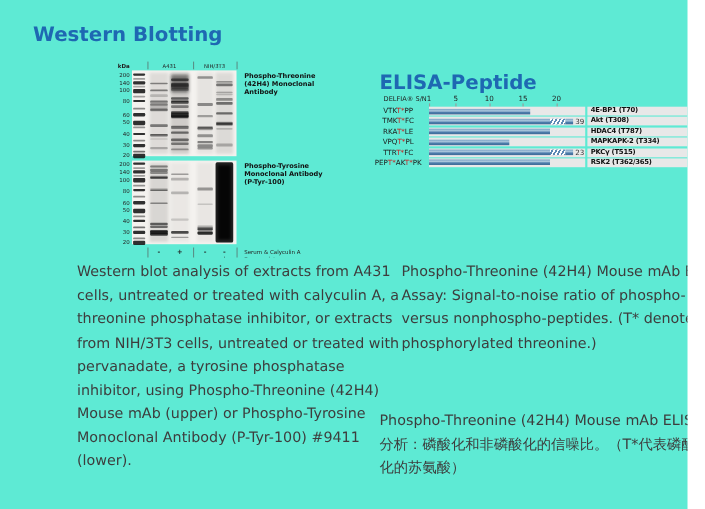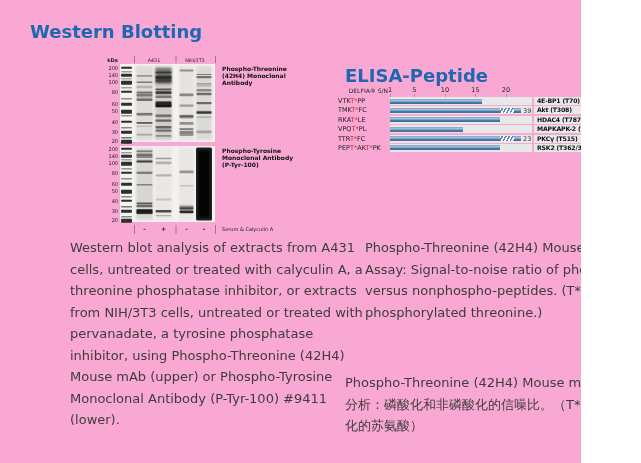--- a/index.html
+++ b/index.html
@@ -1,37 +1,37 @@
 <!DOCTYPE html>
 <html><head>
 <meta charset="utf-8">
 <style>
   html,body{margin:0;padding:0;background:#ffffff;}
   body{width:641px;height:463px;font-family:"DejaVu Sans","Liberation Sans",sans-serif;}
-  .page{position:relative;width:581px;height:463px;overflow:hidden;background:#f9a8d4;}
+  .page{position:relative;width:625px;height:463px;overflow:hidden;background:#5eead4;}
   .sec-title{position:absolute;margin:0;font-size:18px;font-weight:bold;color:#1e68b2;letter-spacing:0;}
   #title-left{left:30px;top:21px;}
   #title-right{left:345px;top:21px;margin-top:44px;}
   .caption{position:absolute;margin:0;font-size:13px;line-height:21.5px;color:#3d3d3d;width:296px;}
   #cap-left{left:30px;top:237px;margin-left:40px;}
   #cap-en{left:365px;top:237px;}
   #cap-zh{left:345px;top:372px;}
   
   #blot{position:absolute;left:92px;top:54px;width:238px;height:180px;}
   
   #chart{position:absolute;left:338px;top:84px;width:300px;height:118px;font-family:"DejaVu Sans","Liberation Sans",sans-serif;}
   .chead{position:relative;height:13px;}
   .chead .axname{position:absolute;left:0;top:3px;width:50px;text-align:right;font-size:6px;color:#222;white-space:nowrap;}
   .chead .tick{position:absolute;top:2px;font-size:6.5px;color:#222;transform:translateX(-50%);}
   .chead .tmark{position:absolute;bottom:0;width:1px;height:3px;background:#999;}
   .crow{position:relative;height:8px;margin-bottom:1.4px;}
   .strip{position:absolute;top:0;height:8px;background:#e8e8e8;}
   .strip.plotbg{left:52px;width:142px;}
   .strip.kinbg{left:196px;width:104px;}
-  .pep{position:absolute;left:0;top:0;width:48px;height:8px;line-height:8px;text-align:left;font-size:6.5px;color:#1a1a1a;white-space:nowrap;}
+  .pep{position:absolute;left:0;top:0;width:48px;height:8px;line-height:8px;text-align:center;font-size:6.5px;color:#1a1a1a;white-space:nowrap;}
   .pseg.red{color:#cc2222;}
   .bar{position:absolute;top:1.5px;height:5px;background:linear-gradient(180deg,#7ba3c6 0%,#adc8dd 40%,#4e7ead 60%,#3e6b97 100%);}
   .hatch{position:absolute;top:1.5px;height:5px;background:repeating-linear-gradient(120deg,#ffffff 0px,#ffffff 1.5px,#5b88b4 1.5px,#5b88b4 3px);}
   .cap{position:absolute;top:1.5px;height:5px;background:linear-gradient(180deg,#7ba3c6 0%,#adc8dd 40%,#4e7ead 60%,#3e6b97 100%);}
   .oflow{position:absolute;left:185px;top:0.5px;font-size:6.5px;color:#333;}
   .kin{position:absolute;left:199px;top:0;width:100px;height:8px;line-height:8.5px;font-size:6.2px;font-weight:bold;color:#111;letter-spacing:-0.2px;white-space:nowrap;overflow:hidden;}
 </style>
 </head>
 <body>
 

